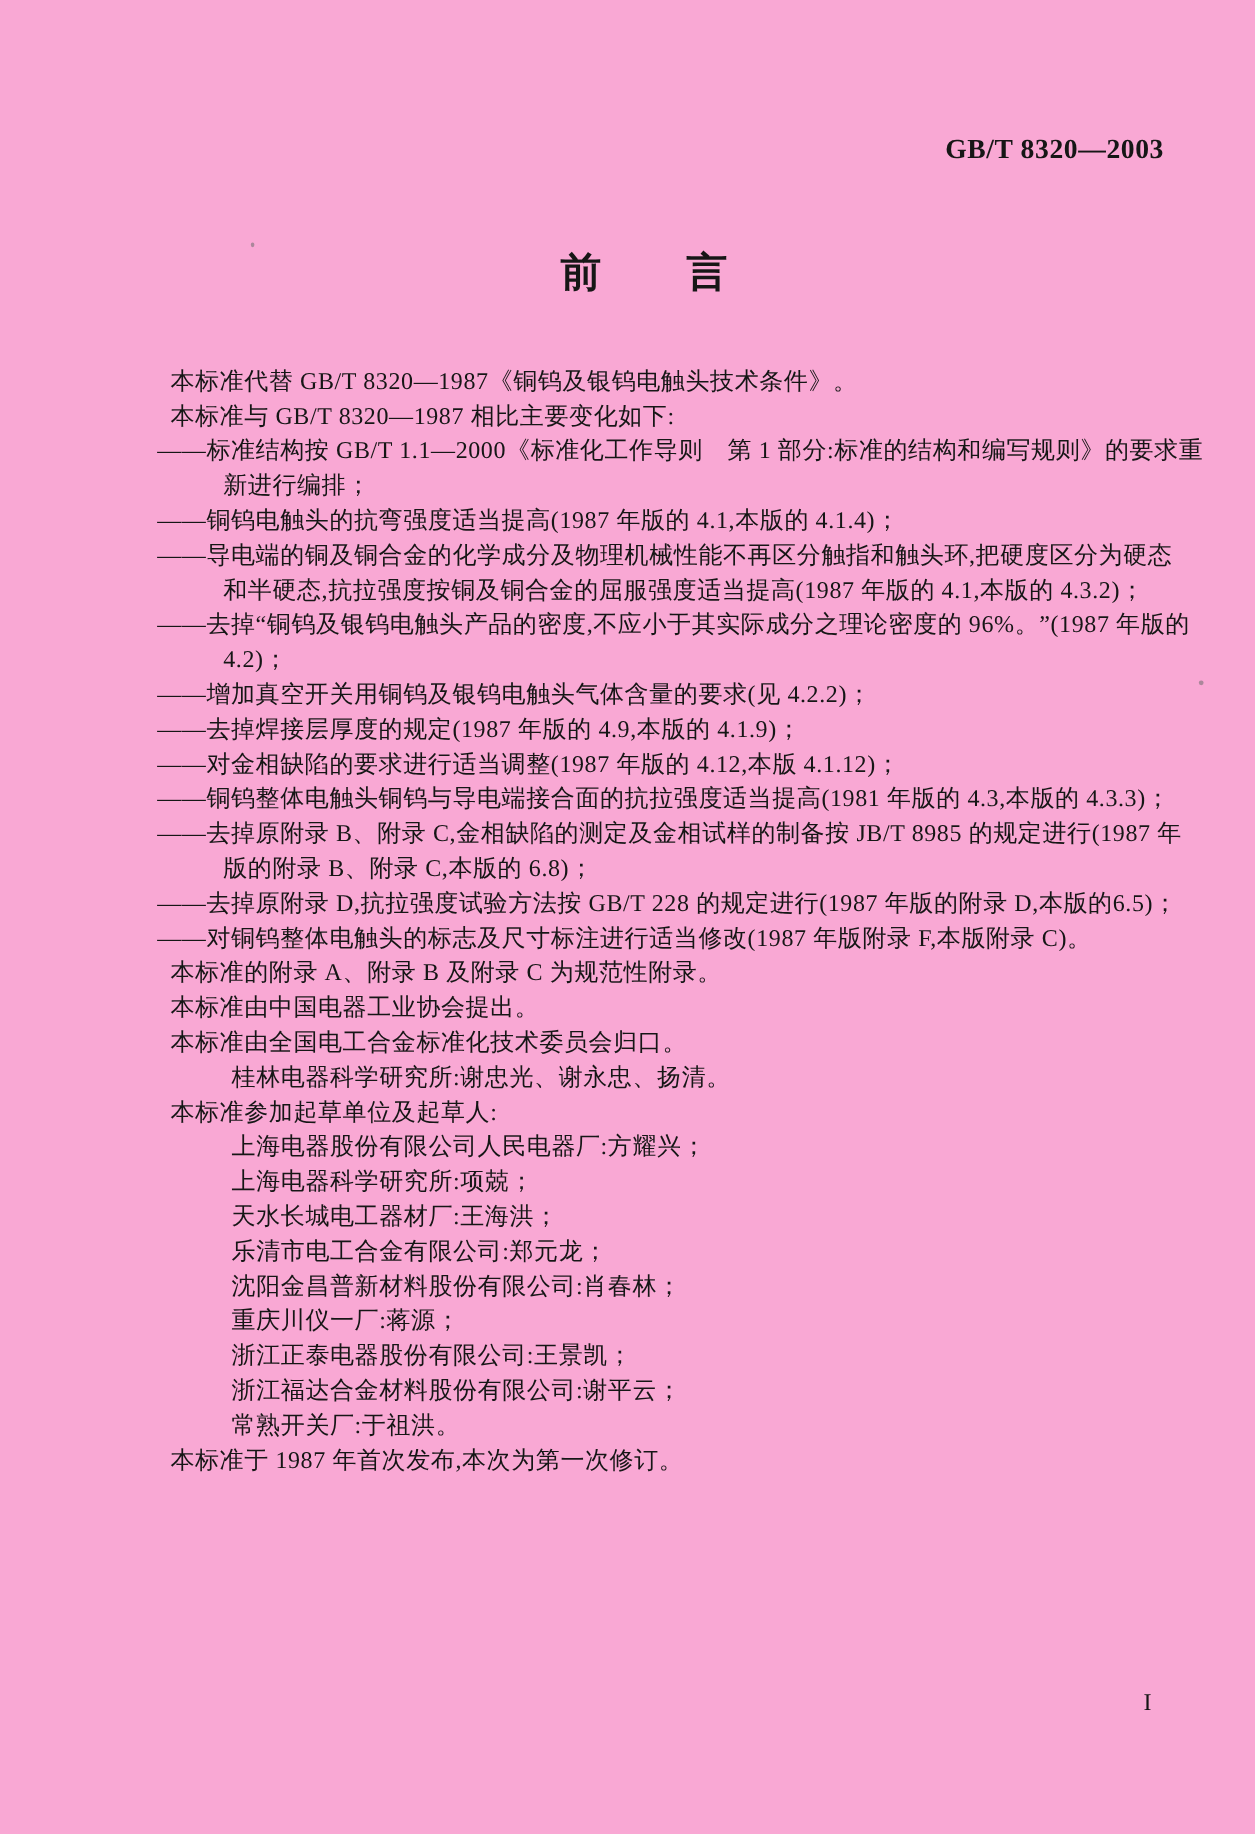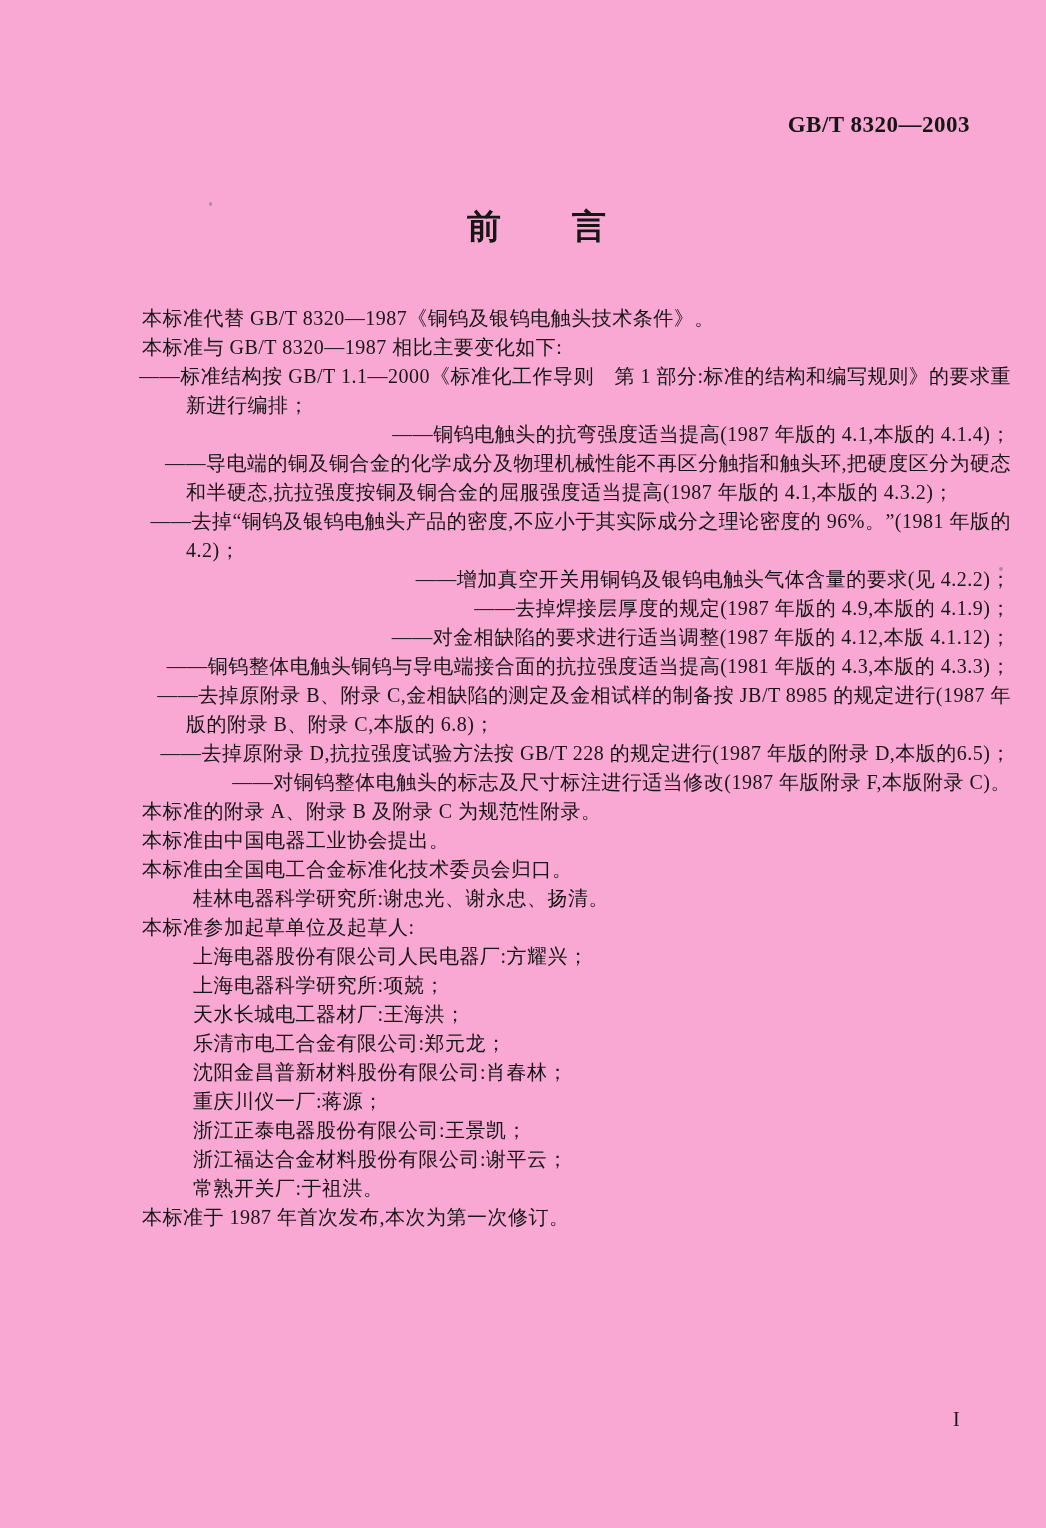--- a/index.html
+++ b/index.html
@@ -43,21 +43,21 @@
     width: 880px;
     font-size: 20px;
     letter-spacing: 0.5px;
   }
   .line {
     height: 29px;
     line-height: 29px;
     white-space: nowrap;
   }
   .line.para { padding-left: 11px; }
-  .line.dash { padding-left: 0; text-align: right; }
+  .line.dash { padding-left: 0; }
   .line.cont { padding-left: 55px; }
   .line.name { padding-left: 62px; }
   .page-num {
     position: absolute;
     top: 1408px;
     left: 953px;
     font-size: 20px;
     line-height: 22px;
   }
   .speck {
@@ -83,21 +83,21 @@
 
   <div class="body-text">
 
   <div class="line para">本标准代替 GB/T 8320—1987《铜钨及银钨电触头技术条件》。</div>
       <div class="line para">本标准与 GB/T 8320—1987 相比主要变化如下:</div>
       <div class="line dash">——标准结构按 GB/T 1.1—2000《标准化工作导则　第 1 部分:标准的结构和编写规则》的要求重</div>
       <div class="line cont">新进行编排；</div>
       <div class="line dash">——铜钨电触头的抗弯强度适当提高(1987 年版的 4.1,本版的 4.1.4)；</div>
       <div class="line dash">——导电端的铜及铜合金的化学成分及物理机械性能不再区分触指和触头环,把硬度区分为硬态</div>
       <div class="line cont">和半硬态,抗拉强度按铜及铜合金的屈服强度适当提高(1987 年版的 4.1,本版的 4.3.2)；</div>
-      <div class="line dash">——去掉“铜钨及银钨电触头产品的密度,不应小于其实际成分之理论密度的 96%。”(1981 年版的</div>
+      <div class="line dash">——去掉“铜钨及银钨电触头产品的密度,不应小于其实际成分之理论密度的 96%。”(1987 年版的</div>
       <div class="line cont">4.2)；</div>
       <div class="line dash">——增加真空开关用铜钨及银钨电触头气体含量的要求(见 4.2.2)；</div>
       <div class="line dash">——去掉焊接层厚度的规定(1987 年版的 4.9,本版的 4.1.9)；</div>
       <div class="line dash">——对金相缺陷的要求进行适当调整(1987 年版的 4.12,本版 4.1.12)；</div>
       <div class="line dash">——铜钨整体电触头铜钨与导电端接合面的抗拉强度适当提高(1981 年版的 4.3,本版的 4.3.3)；</div>
       <div class="line dash">——去掉原附录 B、附录 C,金相缺陷的测定及金相试样的制备按 JB/T 8985 的规定进行(1987 年</div>
       <div class="line cont">版的附录 B、附录 C,本版的 6.8)；</div>
       <div class="line dash">——去掉原附录 D,抗拉强度试验方法按 GB/T 228 的规定进行(1987 年版的附录 D,本版的6.5)；</div>
       <div class="line dash">——对铜钨整体电触头的标志及尺寸标注进行适当修改(1987 年版附录 F,本版附录 C)。</div>
       <div class="line para">本标准的附录 A、附录 B 及附录 C 为规范性附录。</div>

